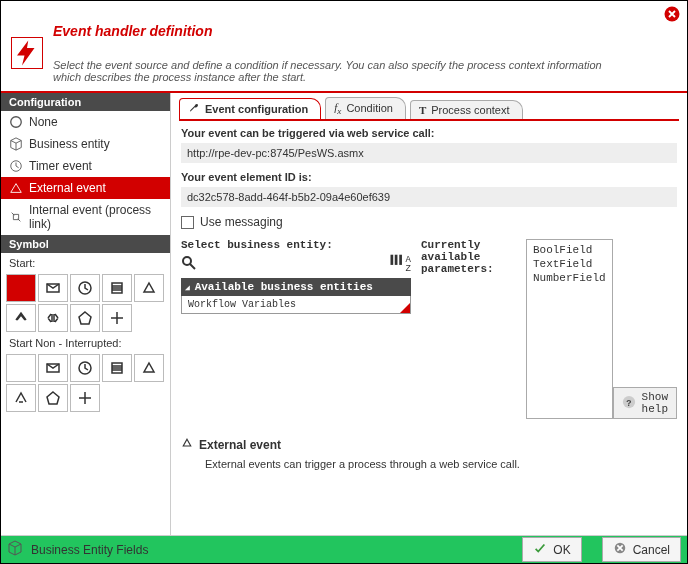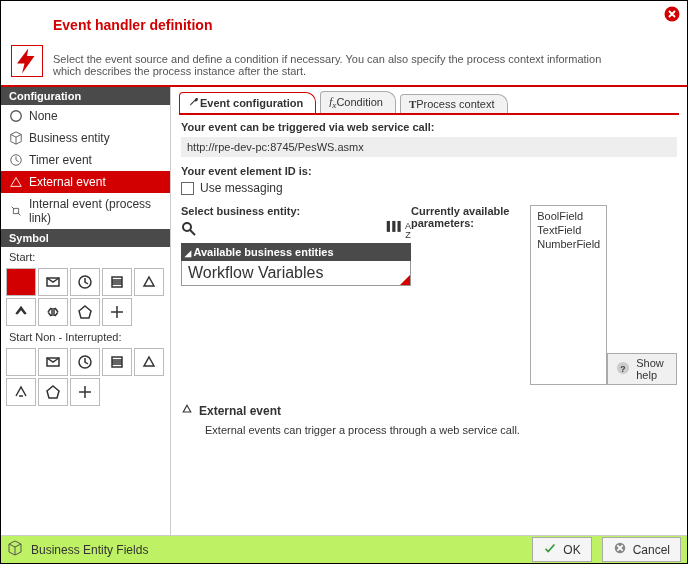--- a/index.html
+++ b/index.html
@@ -1,18 +1,18 @@
 <!DOCTYPE html>
 <html><head>
 <meta charset="utf-8">
 <style>
   * { box-sizing: border-box; }
   html, body { margin:0; padding:0; font-family: "Segoe UI", Arial, sans-serif; font-size:12px; background:#fff; color:#333; }
   .window { width:688px; height:564px; border:1px solid #000; position:relative; display:flex; flex-direction:column; }
-  .header { display:flex; align-items:flex-end; padding:16px 10px 8px 10px; position:relative; }
+  .header { display:flex; align-items:center; padding:22px 10px 8px 10px; position:relative;font-style:italic; }
   .bolt-icon { width:32px; height:32px; flex:0 0 32px; border:1px solid #d20000; display:flex; align-items:center; justify-content:center; background:#fff; }
   .bolt-icon svg { fill:#d20000; }
   .header-text { margin-left:10px; flex:1; }
   .header-title { color:#d20000; font-weight:bold; font-size:14px; }
   .header-sub { color:#555; font-size:11px; margin-top:20px; max-width:560px; }
   .close-icon { position:absolute; top:4px; right:6px; width:18px; height:18px; cursor:pointer; }
   .close-icon svg { fill:#d20000; }
   .hr { height:2px; background:#d20000; }
   .body { flex:1; display:flex; overflow:hidden; }
 
@@ -25,53 +25,53 @@
   .cfg-icon svg { width:14px; height:14px; }
   .start-label { padding:4px 8px; font-size:11px; }
   .grid5 { display:flex; flex-wrap:wrap; padding:0 4px; gap:0; }
   .cell { width:30px; height:28px; border:1px solid #bbb; margin:1px; display:flex; align-items:center; justify-content:center; cursor:pointer; background:#fff; }
   .cell.sel { background:#d20000; }
   .cell svg { width:16px; height:16px; stroke:#333; fill:none; stroke-width:1.5; }
 
   
   .main { flex:1; display:flex; flex-direction:column; padding:4px 8px 0 8px; overflow:hidden; }
   .tabs { display:flex; align-items:flex-end; height:24px; border-bottom:2px solid #d20000; }
-  .tab { display:flex; align-items:center; padding:3px 12px 3px 8px; border:1px solid #aaa; border-bottom:none; background:#f2f2f2; margin-right:4px; font-size:11px; cursor:pointer; border-top-left-radius:4px; border-top-right-radius:10px; position:relative; }
+  .tab { display:flex; align-items:center; gap:5px; padding:3px 12px 3px 8px; border:1px solid #aaa; border-bottom:none; background:#f2f2f2; margin-right:4px; font-size:11px; cursor:pointer; border-top-left-radius:4px; border-top-right-radius:10px; position:relative; }
   .tab.active { background:#fff; border-color:#d20000; font-weight:bold; z-index:2; }
   .tab svg { width:12px; height:12px; }
   .content { flex:1; overflow:auto; padding:6px 2px 0 2px; display:flex; flex-direction:column; }
   .hint { font-weight:bold; font-size:11px; margin-bottom:4px; }
   .ro-field { background:#eeeeee; padding:4px 6px; font-size:11px; margin-bottom:8px; }
   .chk-row { display:flex; align-items:center; gap:6px; margin-bottom:10px; }
   .chk { width:13px; height:13px; border:1px solid #666; background:#fff; }
 
-  .columns { display:flex; gap:0; }
+  .columns { display:flex; gap:10px;font-family:Liberation Mono, monospace; }
   .col-left { flex:0 0 230px; }
   .col-right { flex:1; display:flex; }
   .search-row { display:flex; align-items:center; justify-content:space-between; margin-bottom:3px; }
   .search-row svg { width:16px; height:16px; }
   .filter-icons { display:flex; gap:2px; }
   .filter-icons div { font-size:9px; line-height:9px; text-align:center; }
   .entity-head { background:#4a4a4a; color:#fff; font-weight:bold; padding:3px 4px; font-size:11px; }
   .entity-head::before { content:"◢ "; font-size:8px; }
-  .entity-item { border:1px solid #999; border-top:none; background:#fff; position:relative; padding:3px 6px; font-size:16px; cursor:pointer; }
+  .entity-item { border:1px solid #999; border-top:none; background:#fff; position:relative; padding:3px 6px; font-size:10px; cursor:pointer; }
   .entity-item::after { content:""; position:absolute; right:0; bottom:0; width:0; height:0; border-style:solid; border-width:0 0 10px 10px; border-color:transparent transparent #d20000 transparent; }
 
   .param-box { flex:1; border:1px solid #aaa; padding:4px 6px; font-size:11px; min-height:180px; }
   .param-box div { margin-bottom:2px; }
   .show-help { align-self:flex-end; margin-top:4px; border:1px solid #aaa; background:#f0f0f0; padding:3px 8px; display:flex; align-items:center; gap:6px; cursor:pointer; font-size:11px; }
 
   .info-block { margin-top:18px; }
   .info-title { font-weight:bold; font-size:12px; display:flex; align-items:center; gap:6px; }
   .info-text { margin:6px 0 4px 24px; font-size:11px; color:#333; }
 
   
-  .footer { height:28px; border-top:1px solid #ccc; display:flex; align-items:center; padding:0 6px; background:#bef264; }
+  .footer { height:28px; border-top:1px solid #ccc; display:flex; align-items:center; padding:0 6px; background:#22c55e; }
   .footer-left { display:flex; align-items:center; gap:8px; font-size:12px; }
-  .footer-right { margin-left:auto; display:flex; align-items:center; gap:10px; }
+  .footer-right { margin-left:auto; display:flex; align-items:center; gap:20px; }
   .fbtn { border:1px solid #aaa; background:#f5f5f5; padding:3px 10px; display:flex; align-items:center; gap:6px; cursor:pointer; font-size:12px; }
   .fbtn svg { width:14px; height:14px; }
 </style>
 </head>
 <body>
 
 <div class="window">
   <div class="header">
     <div class="bolt-icon">
       <svg viewBox="0 0 24 24">
@@ -247,20 +247,21 @@
           <span style="font-family:serif;font-weight:bold;">T</span>
           <span>Process context</span>
         </div>
       </div>
 
       <div class="content">
         <div class="hint">Your event can be triggered via web service call:</div>
         <div class="ro-field">http://rpe-dev-pc:8745/PesWS.asmx</div>
 
         <div class="hint">Your event element ID is:</div>
+        <div class="ro-field">dc32c578-8add-464f-b5b2-09a4e60ef639</div>
 
         <div class="chk-row">
           <div class="chk"></div>
           <span>Use messaging</span>
         </div>
 
         <div class="columns">
           <div class="col-left">
             <div class="hint">Select business entity:</div>
             <div class="search-row">

